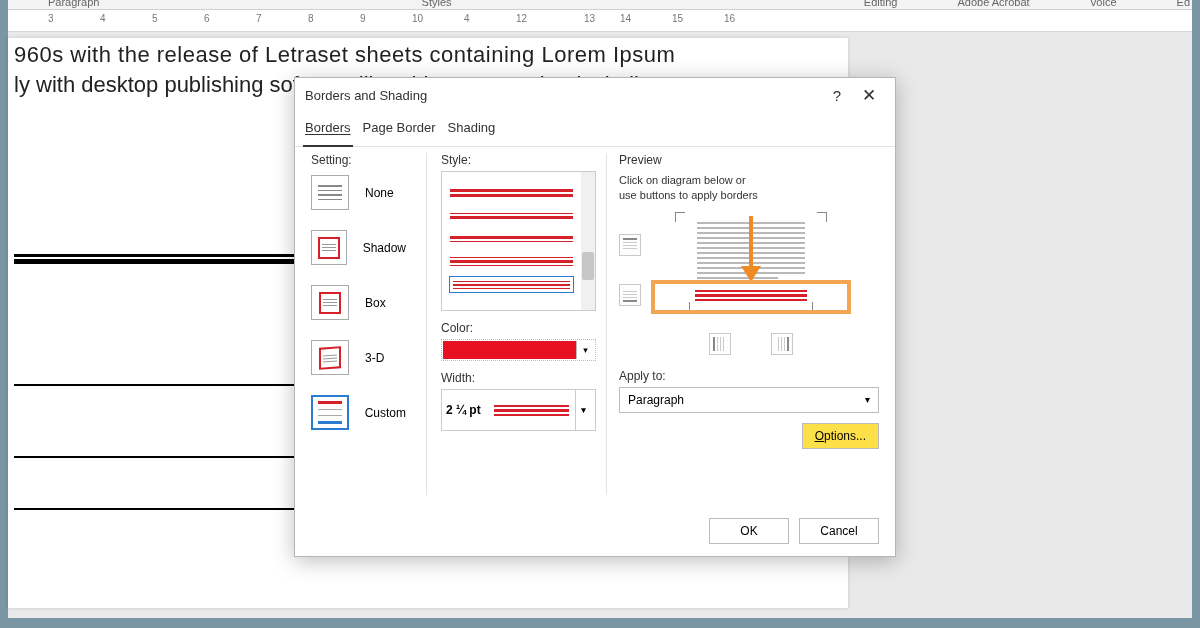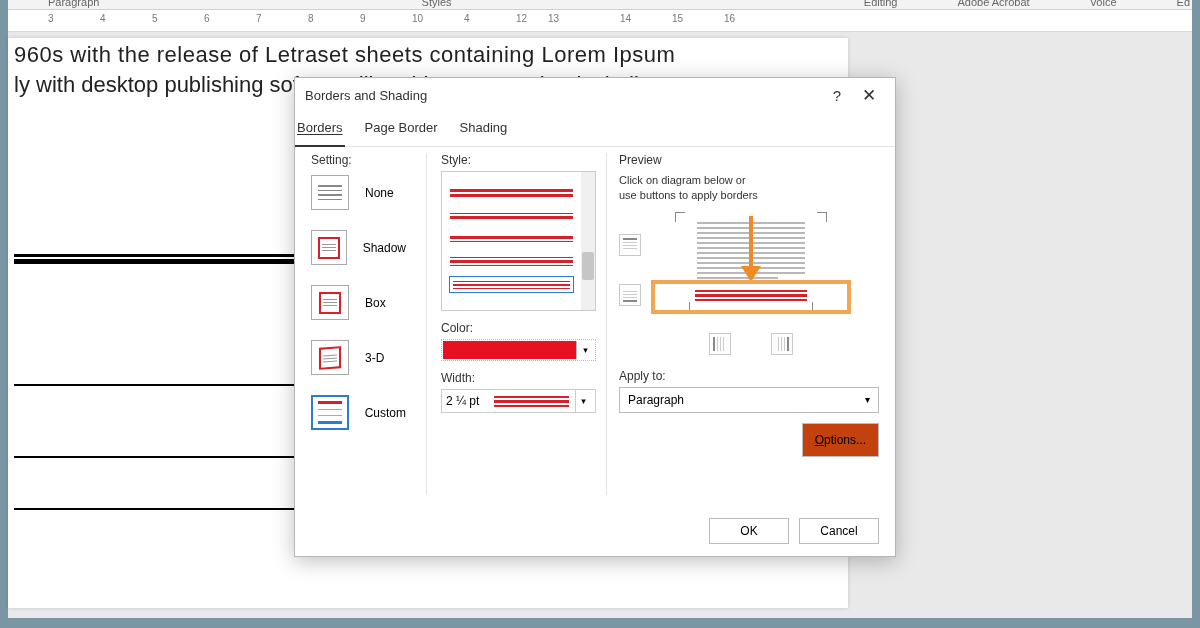--- a/index.html
+++ b/index.html
@@ -24,21 +24,21 @@
   .page .hr-double { border:0; height:5px; border-top:2px solid #000; border-bottom:3px solid #000; margin-top:2px; }
   .page .hr1 { border:0; border-top:2px solid #000; }
 
   
   .dialog { position:absolute; left:286px; top:77px; width:602px; height:480px; background:#fff; border:1px solid #b5b5b5; box-shadow:0 4px 20px rgba(0,0,0,.25); }
   .titlebar { height:34px; display:flex; align-items:center; padding:0 10px; font-size:13px; color:#333; }
   .titlebar .spacer { flex:1; }
   .titlebar .icon { width:32px; text-align:center; font-size:15px; color:#333; cursor:pointer; }
   .titlebar .close { font-size:17px; }
 
-  .tabs { display:flex; gap:18px; padding:0 0; border-bottom:1px solid #e3e3e3; font-size:13px; }
+  .tabs { display:flex; gap:8px; padding:0 8px; border-bottom:1px solid #e3e3e3; font-size:13px; }
   .tab { padding:8px 2px 10px; color:#333; cursor:pointer; }
   .tab.active { border-bottom:2px solid #333; margin-bottom:-1px; }
   .tab u { text-decoration:underline; text-underline-offset:2px; }
 
   .body { display:flex; padding:6px 16px 12px; gap:4px; height:360px; }
 
   
   .col-setting { width:116px; border-right:1px solid #e3e3e3; padding-right:20px; }
   .lbl { font-size:12px; color:#333; margin-bottom:4px; }
   .set-item { display:flex; align-items:center; gap:16px; margin:8px 0 20px; cursor:pointer; }
@@ -65,21 +65,21 @@
   .style-list .thumb { position:absolute; right:1px; top:80px; width:12px; height:28px; background:#c6c6c6; border-radius:2px; }
   .srow { margin:6px 18px 6px 4px; height:17px; display:flex; flex-direction:column; justify-content:center; gap:2px; }
   .srow.sel { border:1px solid #2a7cd0; padding:2px 3px; margin:5px 17px 5px 3px; }
   .sline { height:3px; background:#d6202a; }
   .sthin { height:1px; background:#d6202a; }
 
   .subgrp { margin-top:10px; }
   .color-swatch { height:22px; border:1px dotted #bbb; padding:1px; display:flex; }
   .color-fill { flex:1; background:#e81123; }
   .color-dd { width:18px; border-left:1px solid #bbb; display:flex; align-items:center; justify-content:center; font-size:9px; }
-  .width-row { display:flex; align-items:center; gap:6px; border:1px solid #ccc; height:24px; padding:0 4px; }
+  .width-row { display:flex; align-items:center; gap:6px; border:1px solid #ccc; height:42px; padding:0 4px;font-weight:bold; }
   .width-row .val { font-size:12px; width:42px; }
   .width-row .wsample { flex:1; display:flex; flex-direction:column; gap:2px; justify-content:center; }
   .width-row .wsample i { height:2px; background:#d6202a; }
   .width-row .dd { width:16px; text-align:center; font-size:9px; border-left:1px solid #ccc; height:100%; display:flex; align-items:center; justify-content:center; }
 
   
   .col-preview { flex:1; padding-left:8px; }
   .hint { font-size:11px; color:#333; margin:6px 0 12px; line-height:1.4; }
   .preview-area { display:flex; gap:10px; }
   .side-btns { display:flex; flex-direction:column; gap:28px; margin-top:18px; }
@@ -101,21 +101,21 @@
   .bottom-border-sample { position:absolute; left:44px; right:44px; top:74px; display:flex; flex-direction:column; gap:2px; }
   .bottom-border-sample i { height:2px; background:#d6202a; }
   .cornerb { position:absolute; width:10px; height:10px; }
   .cornerb.bl { left:38px; top:86px; border-left:1px solid #888; border-bottom:1px solid #888; }
   .cornerb.br { right:38px; top:86px; border-right:1px solid #888; border-bottom:1px solid #888; }
 
   .bottom-btns { display:flex; justify-content:center; gap:40px; margin-top:48px; }
 
   .apply-row { margin-top:14px; }
   .apply-select { width:100%; height:26px; border:1px solid #bcbcbc; display:flex; align-items:center; padding:0 8px; font-size:12px; justify-content:space-between; cursor:pointer; }
-  .options-btn { float:right; margin-top:10px; height:34px; border:1px solid #bcbcbc; padding:0 12px; font-size:12px; background:#c2410c; cursor:pointer; }
+  .options-btn { float:right; margin-top:10px; height:26px; border:1px solid #bcbcbc; padding:0 12px; font-size:12px; background:#fde047; cursor:pointer; }
 
   .dlg-footer { position:absolute; bottom:12px; right:16px; display:flex; gap:10px; }
   .dlg-footer button { height:26px; width:80px; border:1px solid #bcbcbc; background:#fff; font-size:12px; cursor:pointer; }
 
 </style>
 </head>
 <body>
 
 <div class="frame">
 
@@ -134,21 +134,21 @@
     <span class="mark" style="left:40px">3</span>
     <span class="mark" style="left:92px">4</span>
     <span class="mark" style="left:144px">5</span>
     <span class="mark" style="left:196px">6</span>
     <span class="mark" style="left:248px">7</span>
     <span class="mark" style="left:300px">8</span>
     <span class="mark" style="left:352px">9</span>
     <span class="mark" style="left:404px">10</span>
     <span class="mark" style="left:456px">4</span>
     <span class="mark" style="left:508px">12</span>
-    <span class="mark" style="left:540px">13</span>
+    <span class="mark" style="left:576px">13</span>
     <span class="mark" style="left:612px">14</span>
     <span class="mark" style="left:664px">15</span>
     <span class="mark" style="left:716px">16</span>
   </div>
 
   <div class="docbg">
     <div class="page">
       <div class="text1">960s with the release of Letraset sheets containing Lorem Ipsum</div>
       <div class="text2">ly with desktop publishing software like Aldus PageMaker including</div>
       <div style="height:130px"></div>

